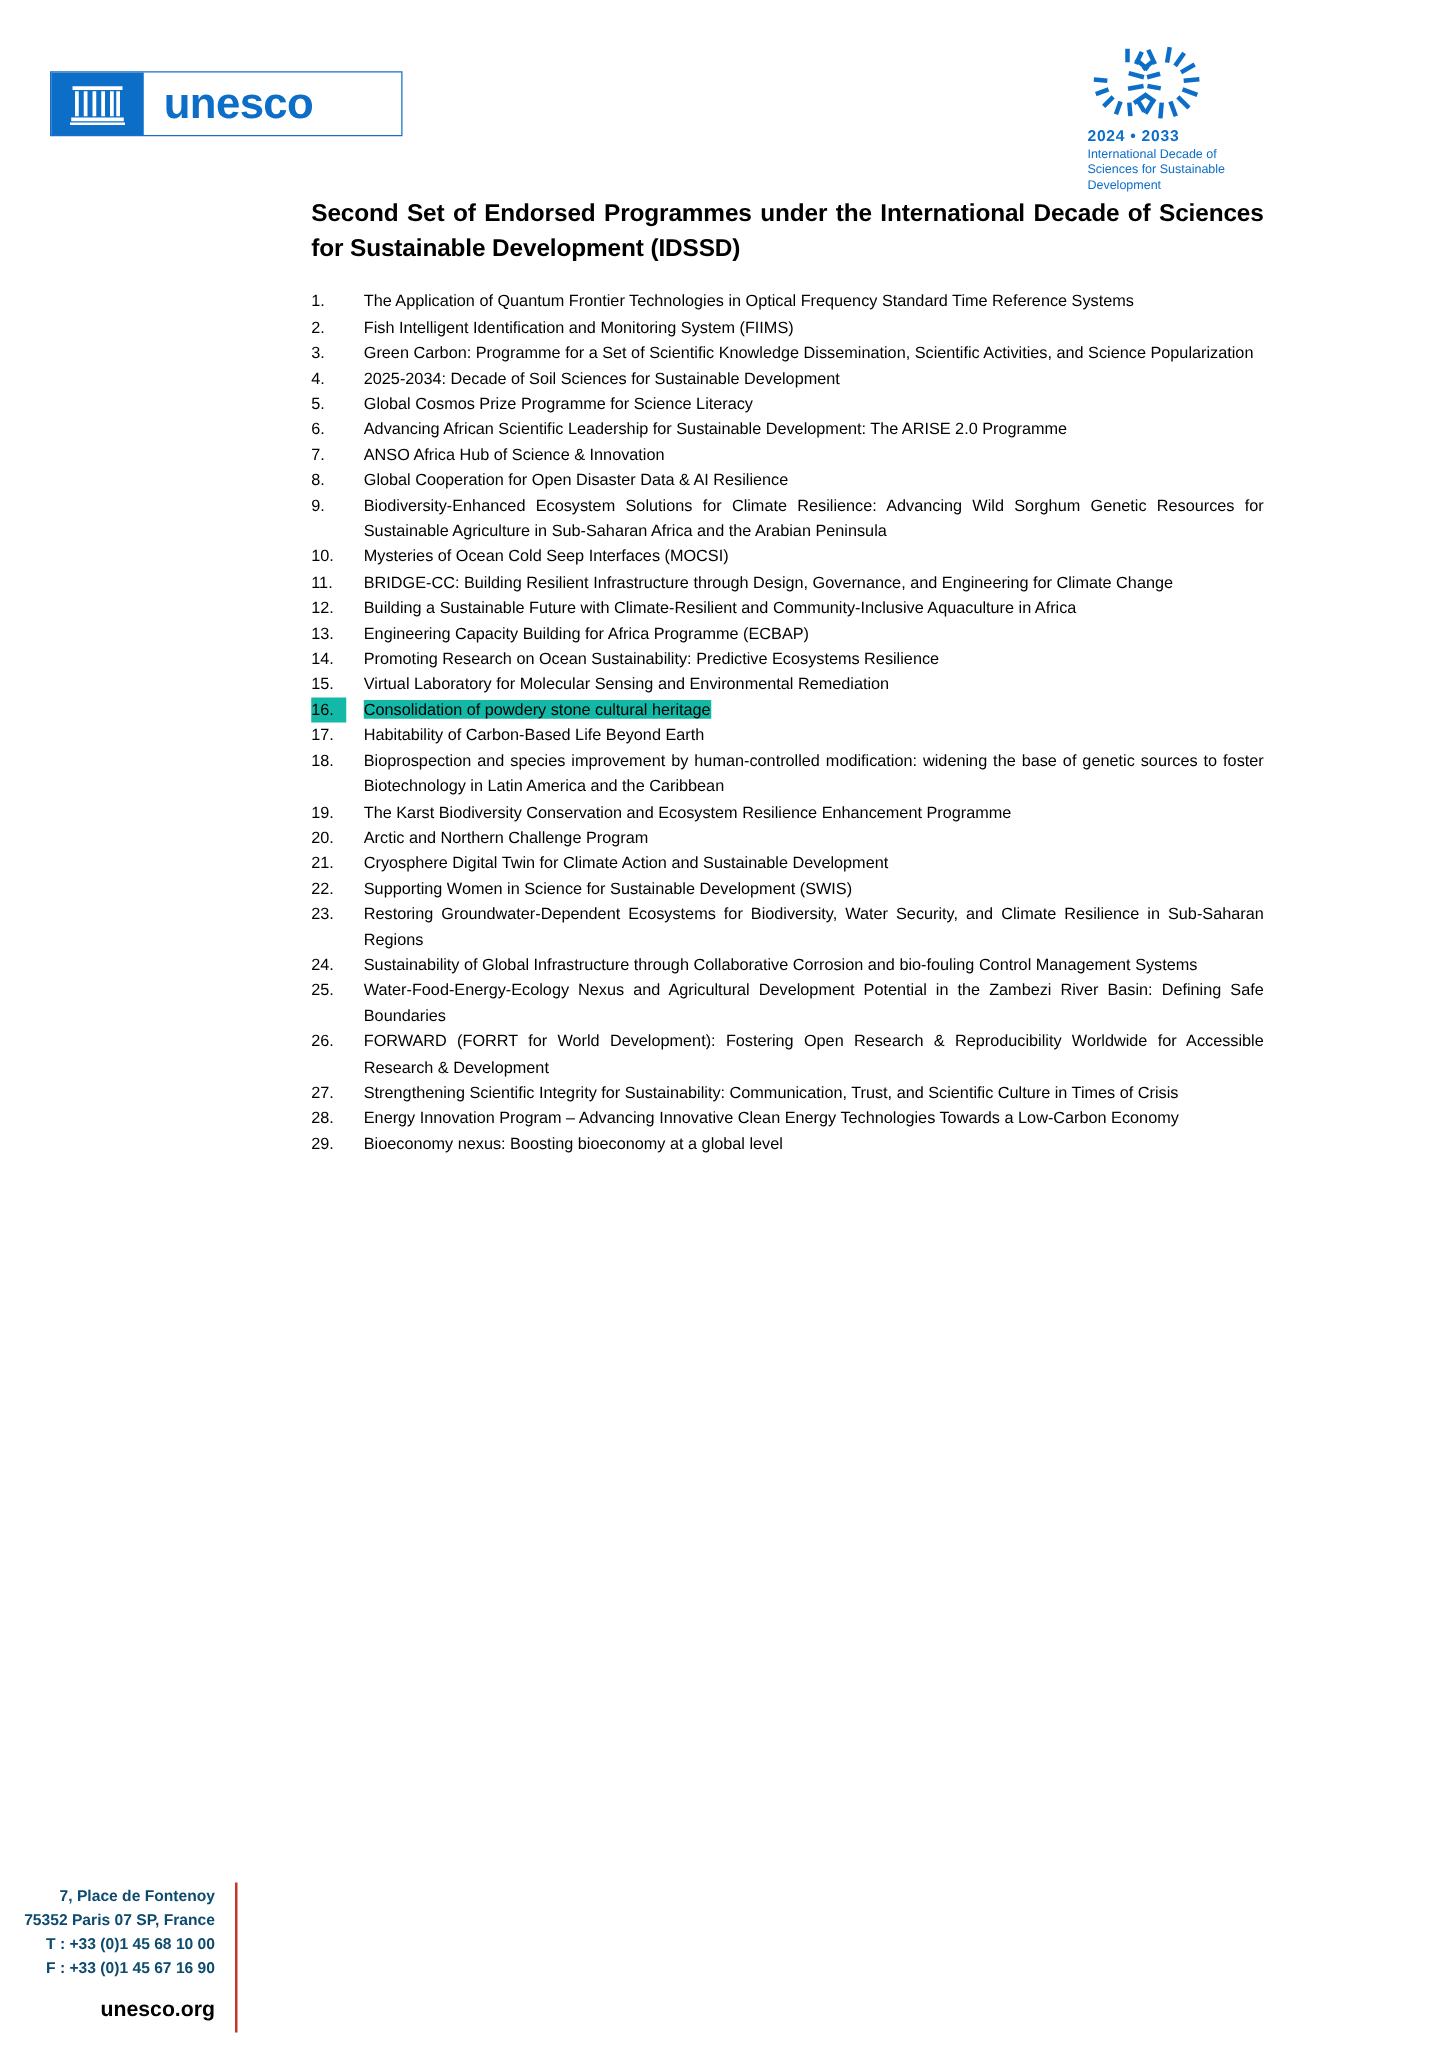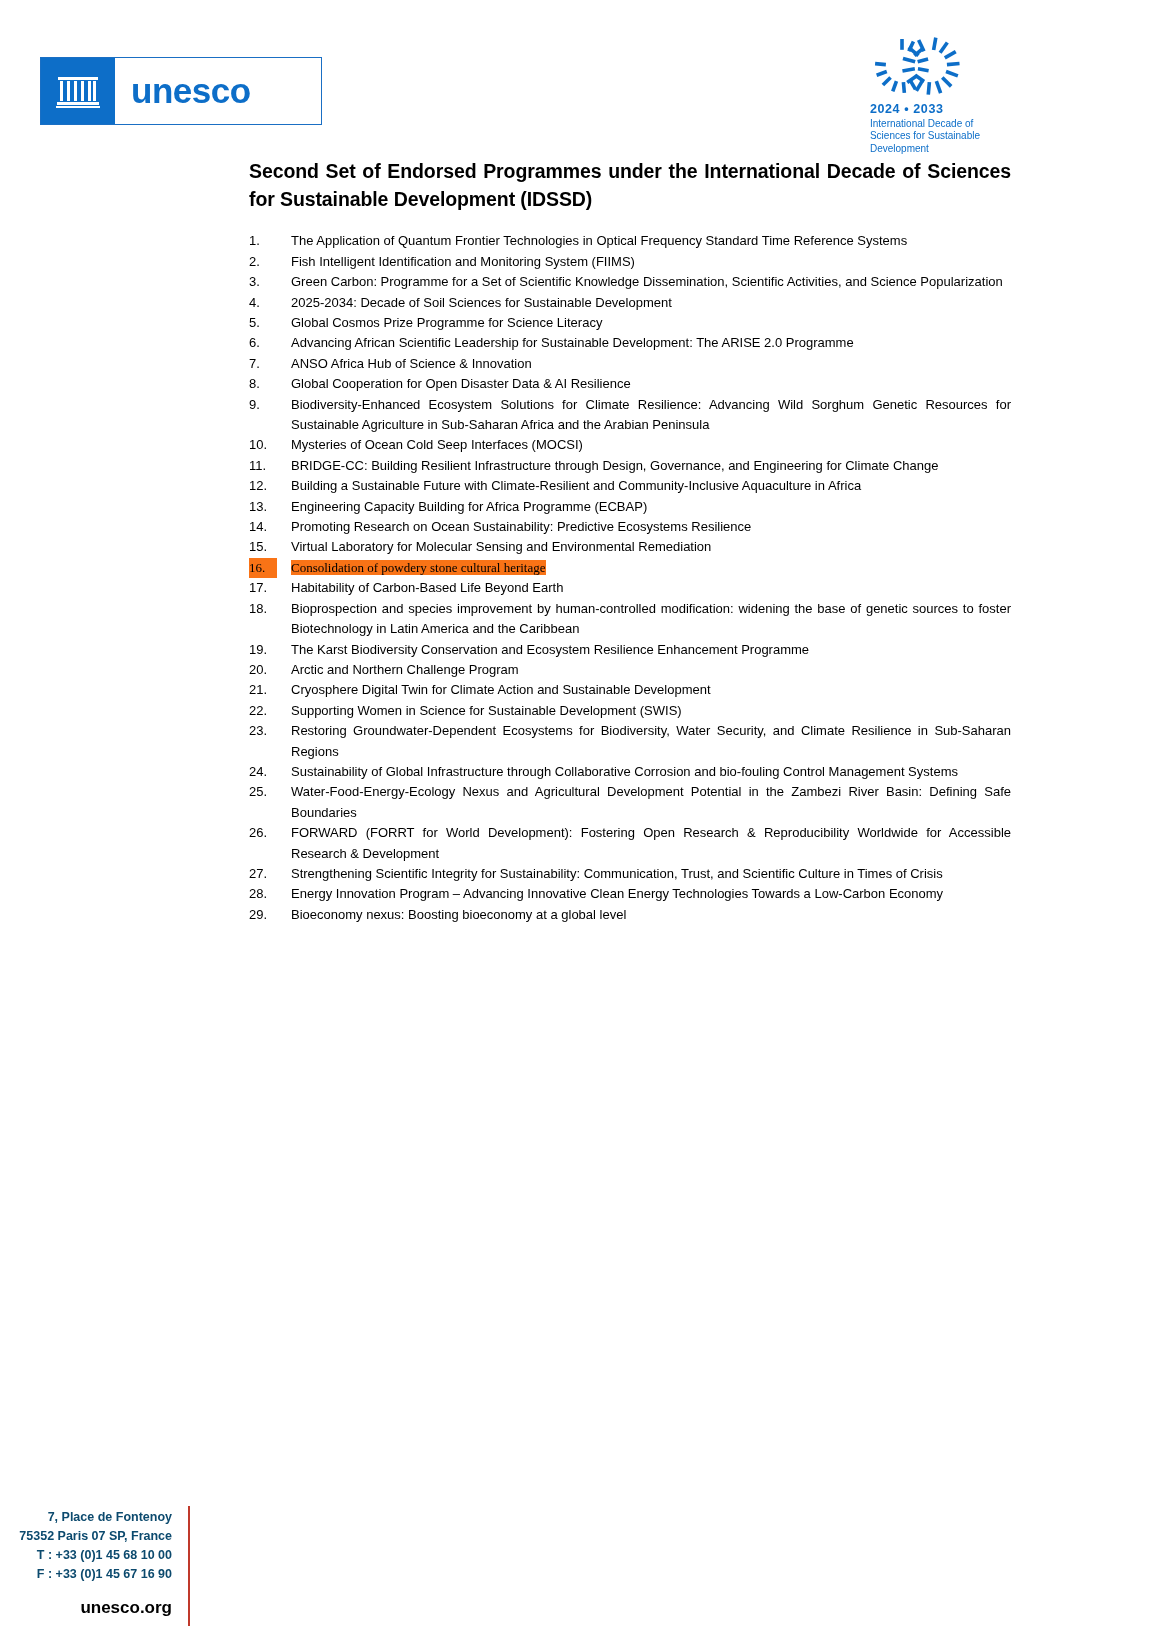--- a/index.html
+++ b/index.html
@@ -23,21 +23,21 @@
     left: 0;
     width: 1150px;
     height: 140px;
   }
 
   .unesco-logo {
     position: absolute;
     left: 40px;
     top: 57px;
     width: 282px;
-    height: 68px;
+    height: 52px;
     border: 1px solid #1a6fc4;
     box-sizing: border-box;
     display: flex;
     align-items: stretch;
   }
   .unesco-logo .mark {
     width: 74px;
     background: #0d6ec8;
     display: flex;
     align-items: center;
@@ -121,22 +121,21 @@
     left: 0;
     top: 0;
     width: 30px;
     text-align: left;
   }
   ol.prog-list > li .txt {
     display: block;
   }
   ol.prog-list > li.hl::before,
   ol.prog-list > li.hl .txt {
-    background: #f97316;
-    font-family: Liberation Serif, serif;
+    background: #14b8a6;
   }
   ol.prog-list > li.hl::before {
     width: 28px;
   }
   ol.prog-list > li.hl .txt {
     display: inline;
     text-align: left;
   }
 
   

